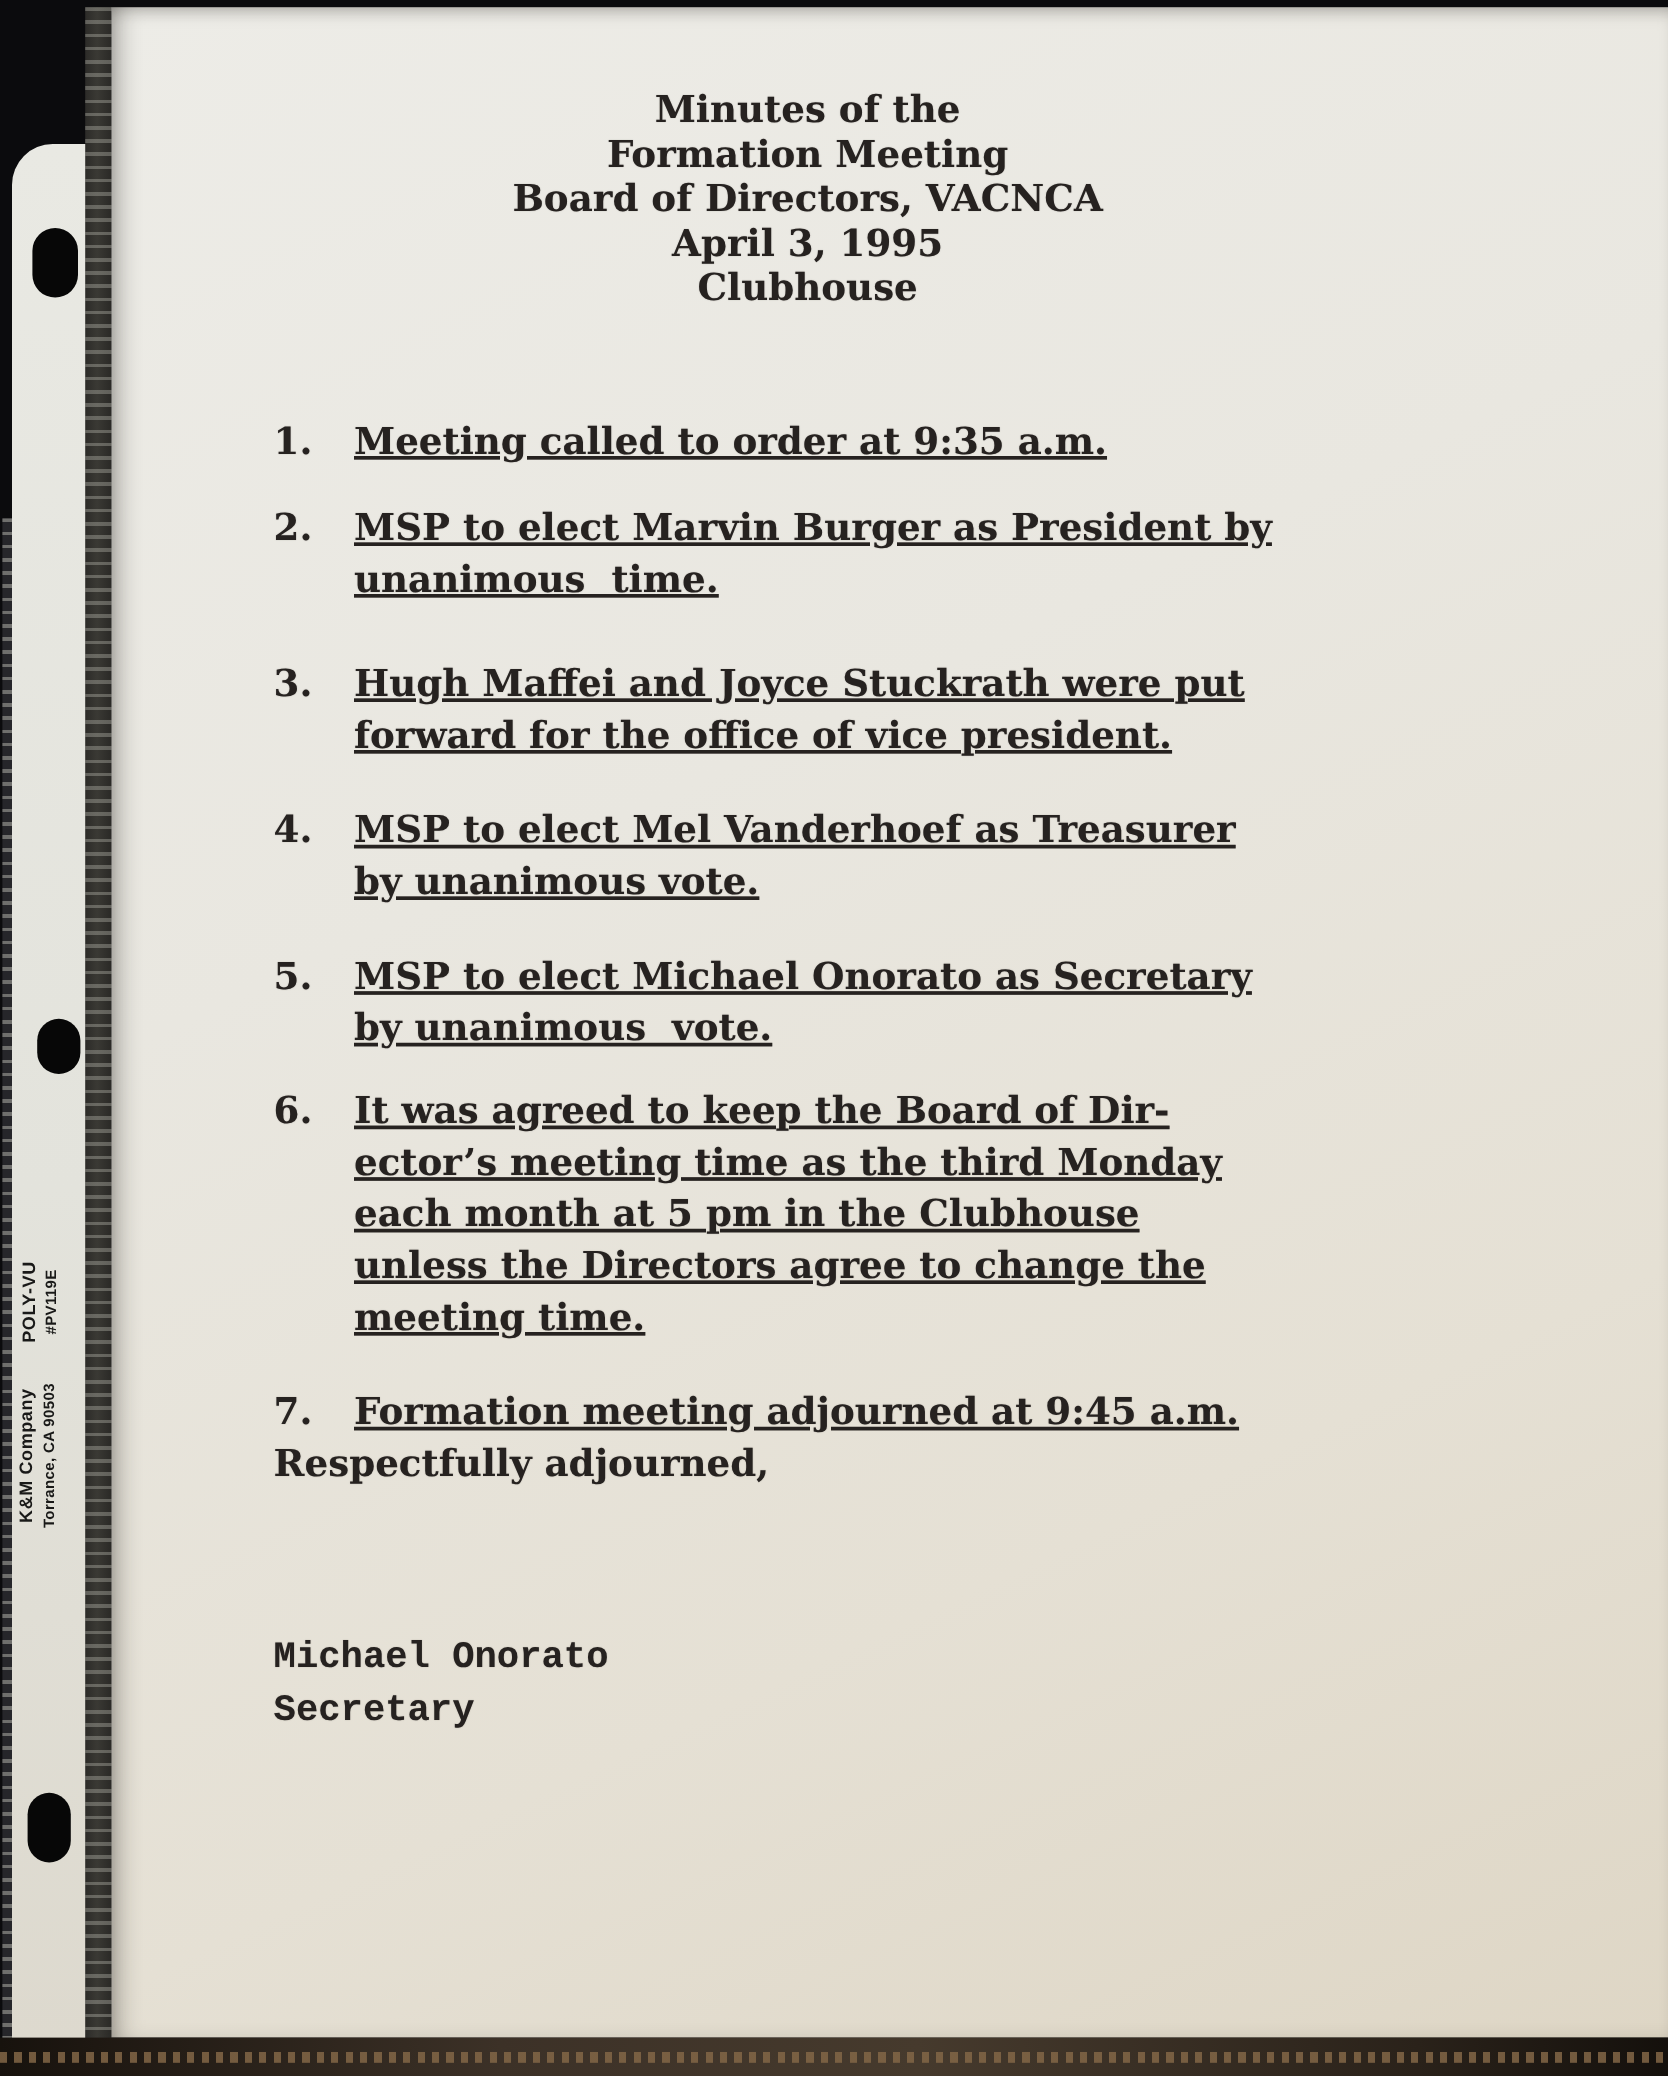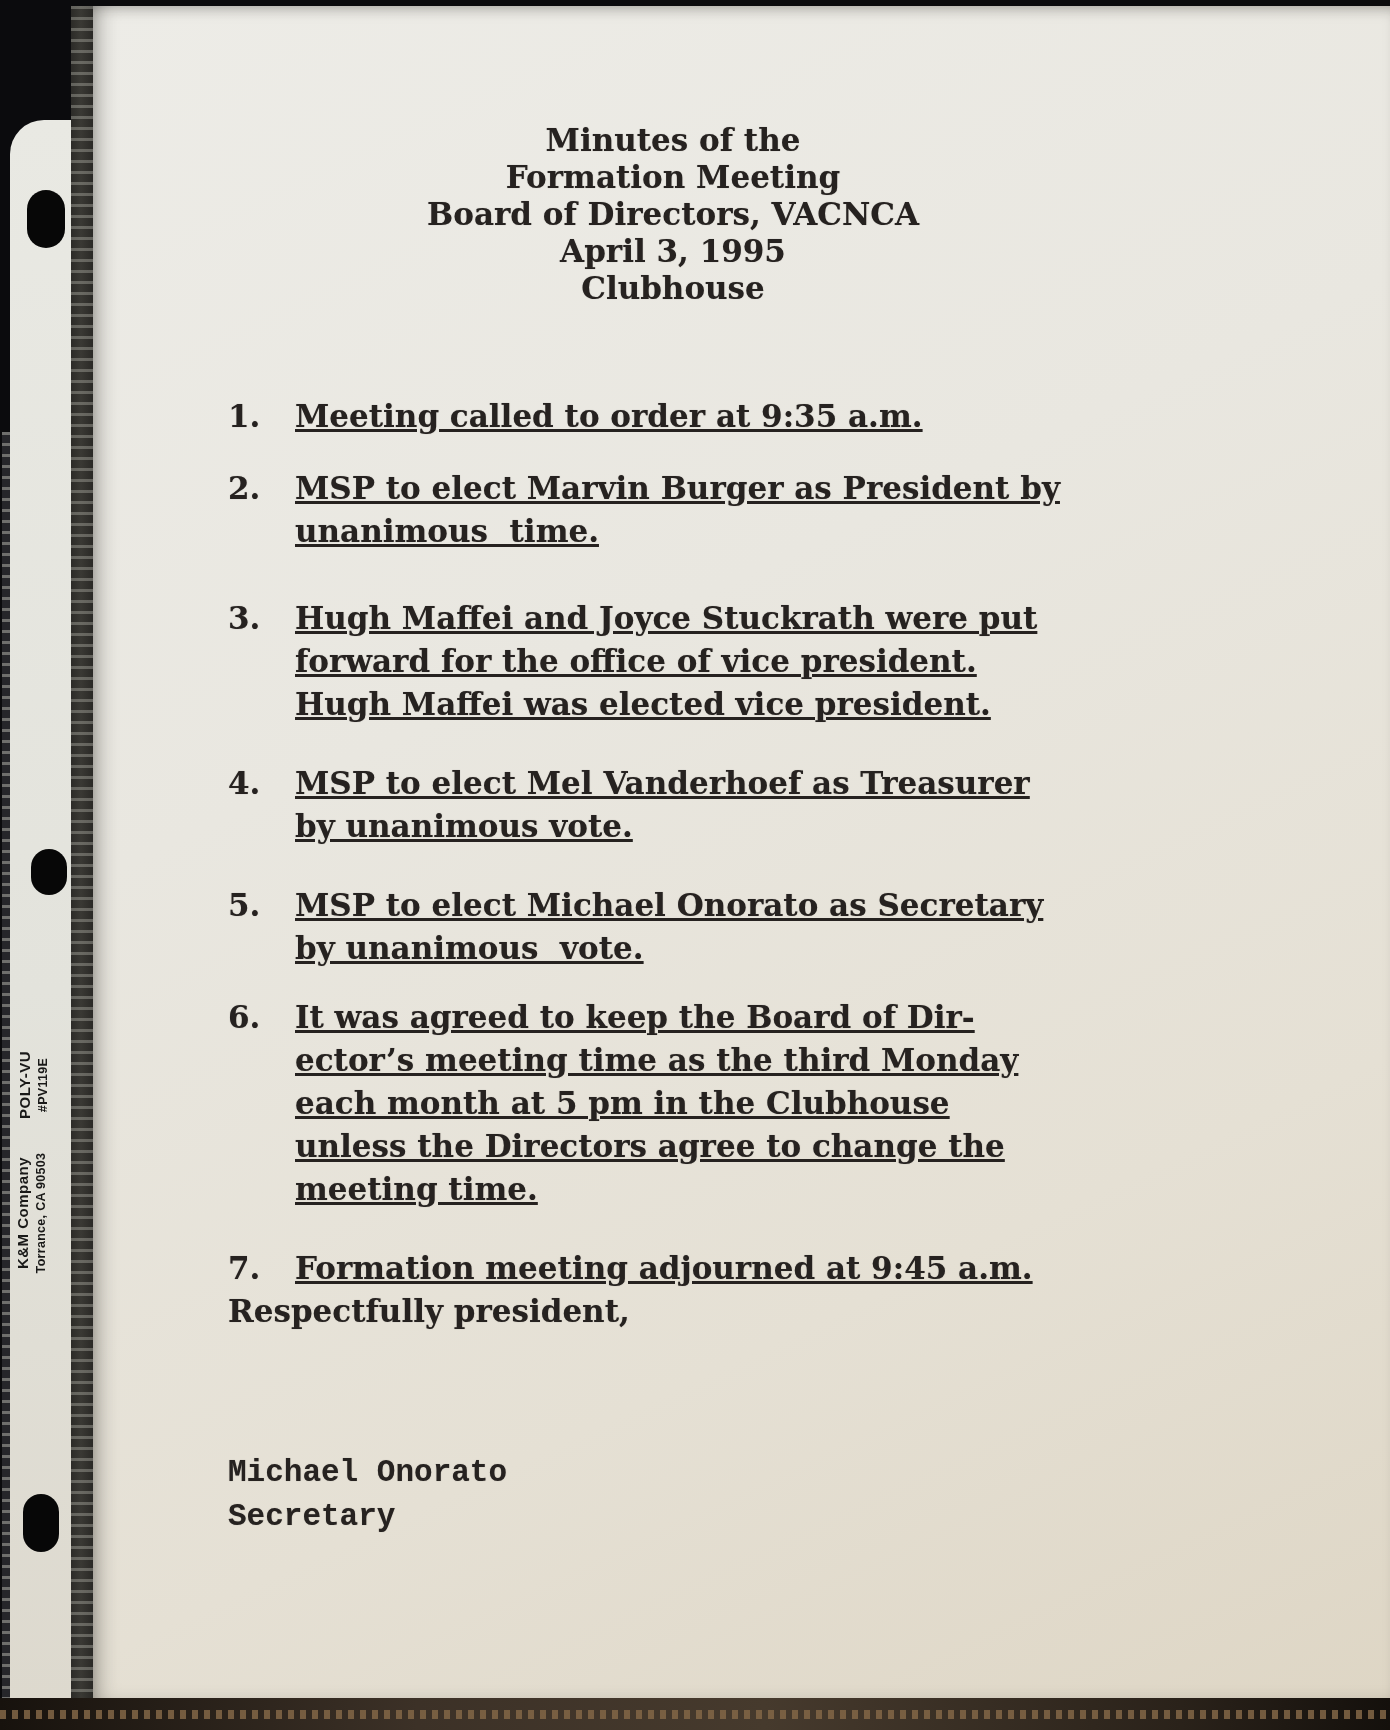--- a/index.html
+++ b/index.html
@@ -57,21 +57,21 @@
   .sheet {
     position: absolute; left: 93px; top: 6px; width: 1297px; height: 1692px;
     background:
       linear-gradient(155deg, #edece7 0%, #e9e7e0 38%, #e5e0d4 72%, #ded6c5 100%);
     box-shadow: inset 14px 0 22px -12px rgba(25,22,18,0.45),
                 inset 0 10px 16px -10px rgba(25,22,18,0.35);
   }
   .doc {
     position: absolute; left: 0; top: 0; width: 100%; height: 100%;
     color: #262220; font-weight: 700;
-    padding: 116px 0 0 135px; box-sizing: border-box;
+    padding: 68px 0 0 135px; box-sizing: border-box;
   }
   .title {
     width: 890px; text-align: center;
     font-size: 31px; line-height: 37px; margin-bottom: 88px;
     text-shadow: 0 0 1px rgba(45,40,34,0.35);
   }
   .item {
     display: flex; font-size: 31px; line-height: 43px;
     text-shadow: 0 0 1px rgba(45,40,34,0.35);
   }
@@ -153,21 +153,20 @@
           <div>MSP to elect Marvin Burger as President by</div>
           <div>unanimous  time.</div>
         </div>
       </div>
 
       <div class="item">
         <div class="num">3.</div>
         <div class="lines">
           <div>Hugh Maffei and Joyce Stuckrath were put</div>
           <div>forward for the office of vice president.</div>
-          <div>Hugh Maffei was elected vice president.</div>
         </div>
       </div>
 
       <div class="item">
         <div class="num">4.</div>
         <div class="lines">
           <div>MSP to elect Mel Vanderhoef as Treasurer</div>
           <div>by unanimous vote.</div>
         </div>
       </div>
@@ -191,21 +190,21 @@
         </div>
       </div>
 
       <div class="item">
         <div class="num">7.</div>
         <div class="lines">
           <div>Formation meeting adjourned at 9:45 a.m.</div>
         </div>
       </div>
 
-      <div class="closing">Respectfully president,</div>
+      <div class="closing">Respectfully adjourned,</div>
 
       <div class="signature">
         <div>Michael Onorato</div>
         <div>Secretary</div>
       </div>
 
     </div>
   </div>
 
   <div class="bottom-band">

